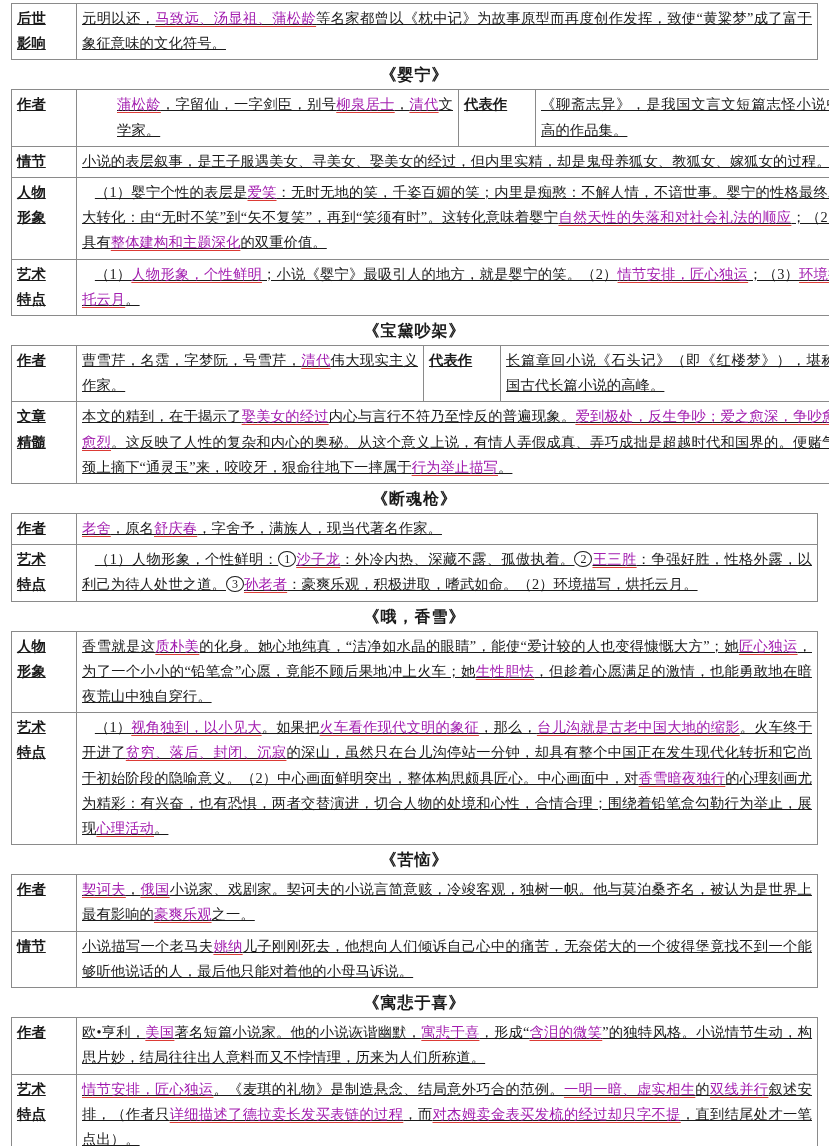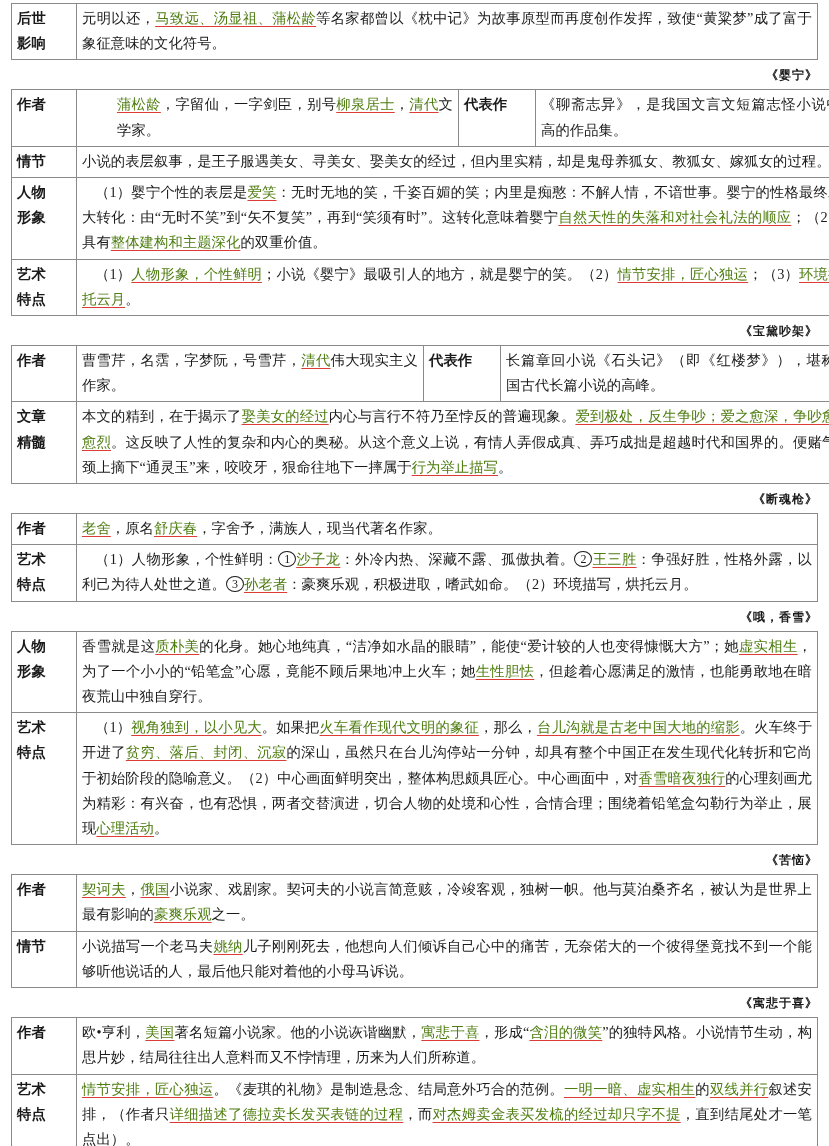--- a/index.html
+++ b/index.html
@@ -27,39 +27,40 @@
   }
   table.doc-table td {
     border: 1px solid #8a8a8a;
     padding: 2px 5px 3px 5px;
     vertical-align: top;
     font-size: 14.3px;
     line-height: 25.2px;
     letter-spacing: 0.1px;
     text-align: justify;
     text-justify: inter-character;
+    text-decoration: underline;
   }
   td.label {
     text-align: center;
     font-weight: bold;
     white-space: nowrap;
     padding-left: 2px;
     padding-right: 2px;
     letter-spacing: 1.5px;
   }
   td.label .lbl-line { display: block; }
   .section-title {
-    text-align: right;
-    font-size: 12px;
+    text-align: center;
+    font-size: 16px;
     font-weight: bold;
     letter-spacing: 1px;
     padding: 6px 0 5px 0;
     line-height: 18px;
   }
-  .ru { color: #4d7c0f; text-decoration: underline; text-decoration-color: #dd3b35; text-underline-offset: 2.5px; text-decoration-thickness: 1px; }
+  .ru { color: #a21caf; text-decoration: underline; text-decoration-color: #dd3b35; text-underline-offset: 2.5px; text-decoration-thickness: 1px; }
   .indent { display: inline-block; width: 0.9em; }
   .circled { border: 1px solid #1a1a1a; border-radius: 50%; padding: 0 1px; font-size: 12px; display: inline-block; line-height: 14px; width: 14px; text-align: center; vertical-align: 1px;}
 </style>
 </head>
 <body>
 
 <div class="page">
   <div id="root">
       <table class="doc-table">
         <tbody>
@@ -136,21 +137,21 @@
         </tbody>
       </table>
       <div class="section-title">《哦，香雪》</div>
       <table class="doc-table">
         <tbody>
           <tr>
             <td class="label " style="width: 54px;">
               <span class="lbl-line">人物</span>
               <span class="lbl-line">形象</span>
             </td>
-            <td colspan="3">香雪就是这<span class="ru">质朴美</span>的化身。她心地纯真，“洁净如水晶的眼睛”，能使“爱计较的人也变得慷慨大方”；她<span class="ru">虚实相生</span>，为了一个小小的“铅笔盒”心愿，竟能不顾后果地冲上火车；她<span class="ru">生性胆怯</span>，但趁着心愿满足的激情，也能勇敢地在暗夜荒山中独自穿行。</td>
+            <td colspan="3">香雪就是这<span class="ru">质朴美</span>的化身。她心地纯真，“洁净如水晶的眼睛”，能使“爱计较的人也变得慷慨大方”；她<span class="ru">匠心独运</span>，为了一个小小的“铅笔盒”心愿，竟能不顾后果地冲上火车；她<span class="ru">生性胆怯</span>，但趁着心愿满足的激情，也能勇敢地在暗夜荒山中独自穿行。</td>
           </tr>
           <tr>
             <td class="label " style="width: 54px;">
               <span class="lbl-line">艺术</span>
               <span class="lbl-line">特点</span>
             </td>
             <td colspan="3"><span class="indent"></span>（1）<span class="ru">视角独到，以小见大</span>。如果把<span class="ru">火车看作现代文明的象征</span>，那么，<span class="ru">台儿沟就是古老中国大地的缩影</span>。火车终于开进了<span class="ru">贫穷、落后、封闭、沉寂</span>的深山，虽然只在台儿沟停站一分钟，却具有整个中国正在发生现代化转折和它尚于初始阶段的隐喻意义。（2）中心画面鲜明突出，整体构思颇具匠心。中心画面中，对<span class="ru">香雪暗夜独行</span>的心理刻画尤为精彩：有兴奋，也有恐惧，两者交替演进，切合人物的处境和心性，合情合理；围绕着铅笔盒勾勒行为举止，展现<span class="ru">心理活动</span>。</td>
           </tr>
         </tbody>
       </table>

